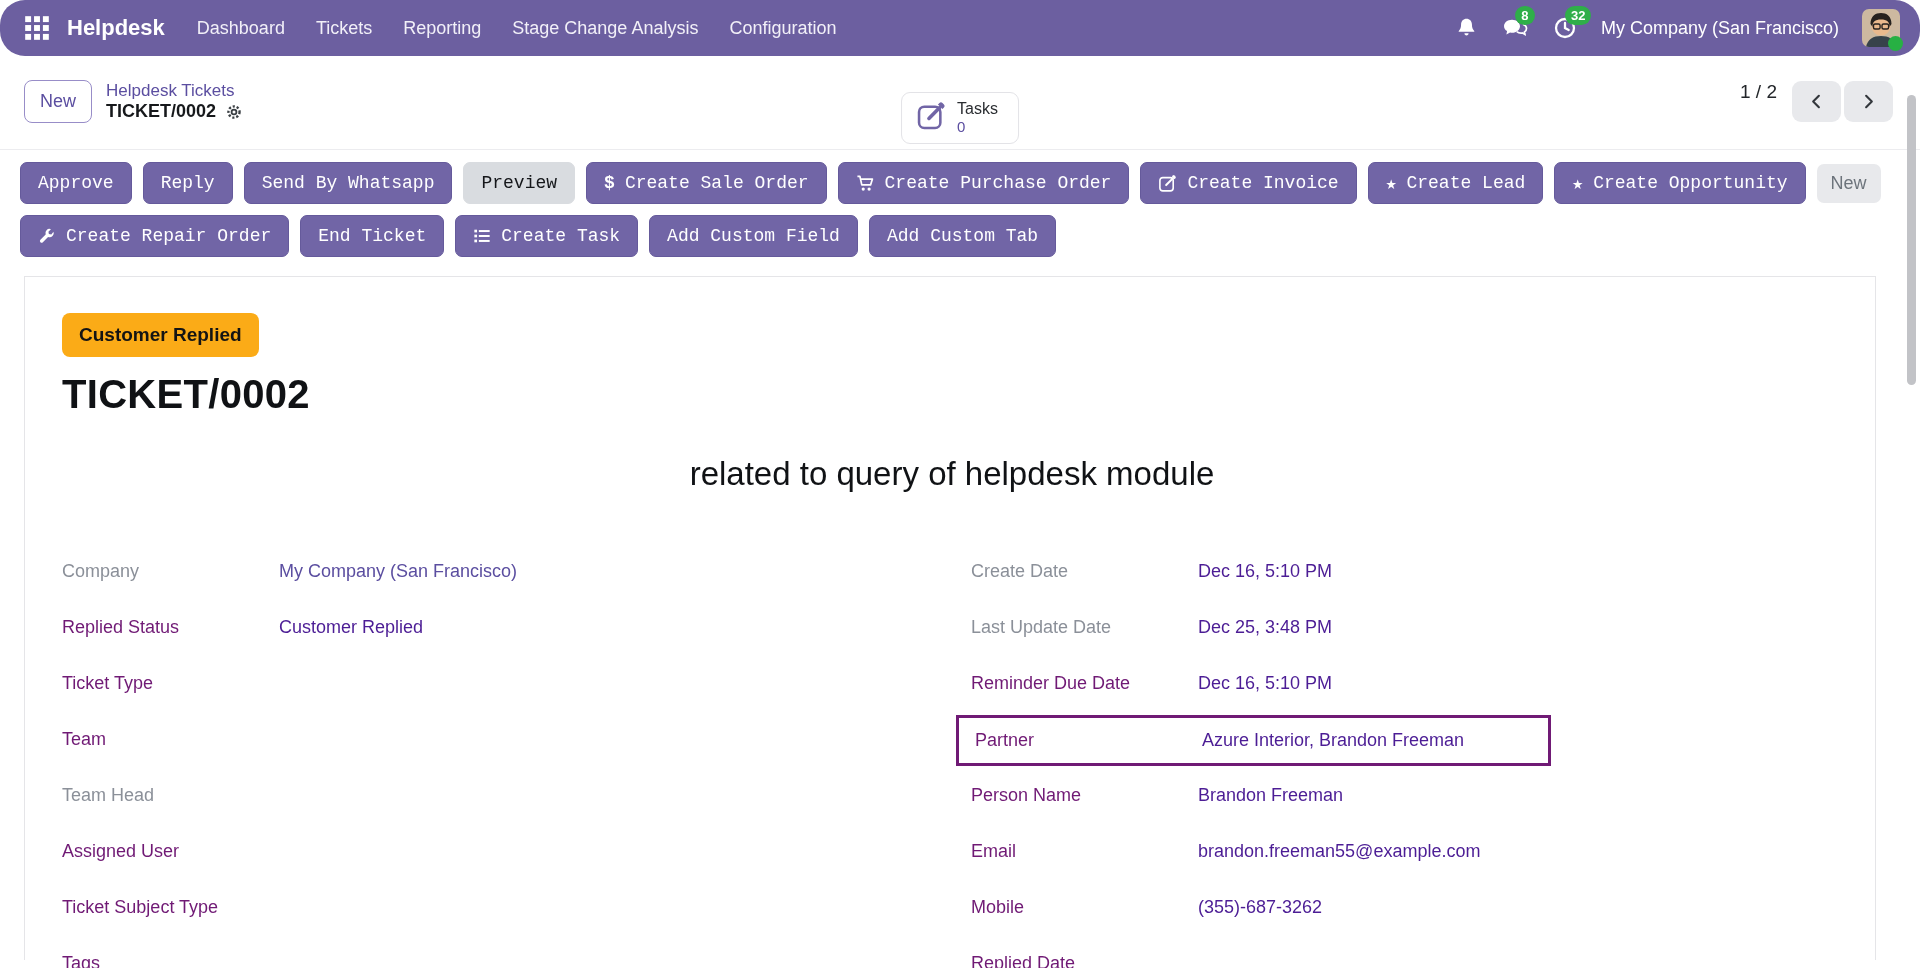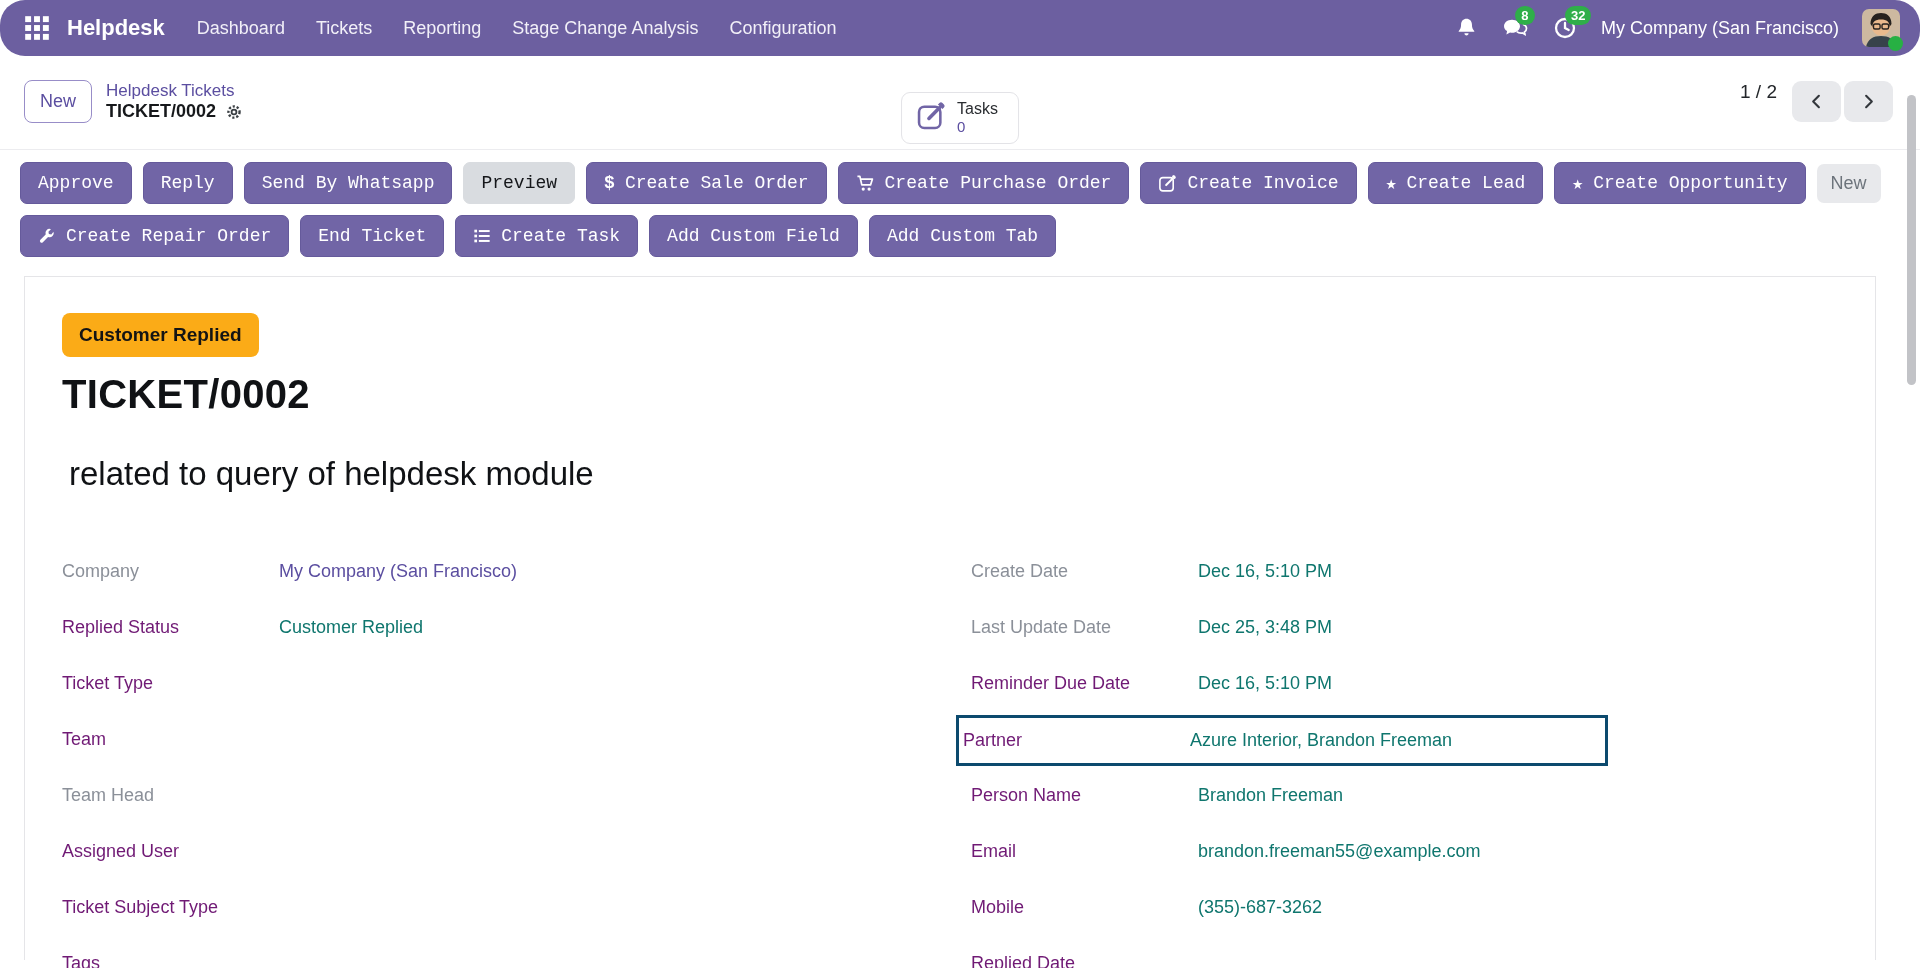--- a/index.html
+++ b/index.html
@@ -60,33 +60,33 @@
     font-size:18px; padding:9px 14px; border-radius:7px; }
 
   
   .sheet { margin:19px 44px 0 24px; border:1px solid #e5e5e8; border-bottom:none;
     background:#fff; padding:36px 40px 0 37px; height:684px; }
   .stage-badge { display:inline-block; background:#fbab17; color:#141414; font-size:19px;
     font-weight:600; padding:11px 17px; border-radius:8px; }
   .ticket-title { font-size:40px; font-weight:700; color:#101215; margin-top:15px;
     letter-spacing:.3px; }
   .ticket-subject { font-size:33px; font-weight:400; color:#101215; margin-top:38px;
-    padding-left:7px; }
+    padding-left:7px;text-align:center; }
   .fields { display:flex; margin-top:66px; }
   .col-left { width:909px; flex:none; }
   .col-right { flex:1; }
   .field-row { display:flex; min-height:56px; align-items:flex-start; }
   .field-label { font-size:18px; color:#701a75; font-weight:500; width:217px; flex:none;
     padding-top:2px; }
   .col-right .field-label { width:227px; }
   .field-label.muted { color:#8b9099; font-weight:400; }
-  .field-value { font-size:18px; color:#0f766e; padding-top:2px; }
+  .field-value { font-size:18px; color:#4c1d95; padding-top:2px; }
   .field-value.link { color:#5b4ea0; cursor:pointer; }
-  .red-box { display:flex; border:3px solid #0c4a6e; width:652px;
-    margin:-12px 0 0 -15px; padding:10px 0 12px 4px; }
+  .red-box { display:flex; border:3px solid #701a75; width:595px;
+    margin:-12px 0 0 -15px; padding:10px 0 12px 16px; }
 
   .scrollbar-thumb { position:fixed; right:4px; top:95px; width:9px; height:290px;
     border-radius:5px; background:#c2c3c7; cursor:pointer; }
 </style>
 </head>
 <body>
 
 <div class="navbar">
   <span class="apps-icon">
     <svg viewBox="0 0 22 22" width="26" height="26">

